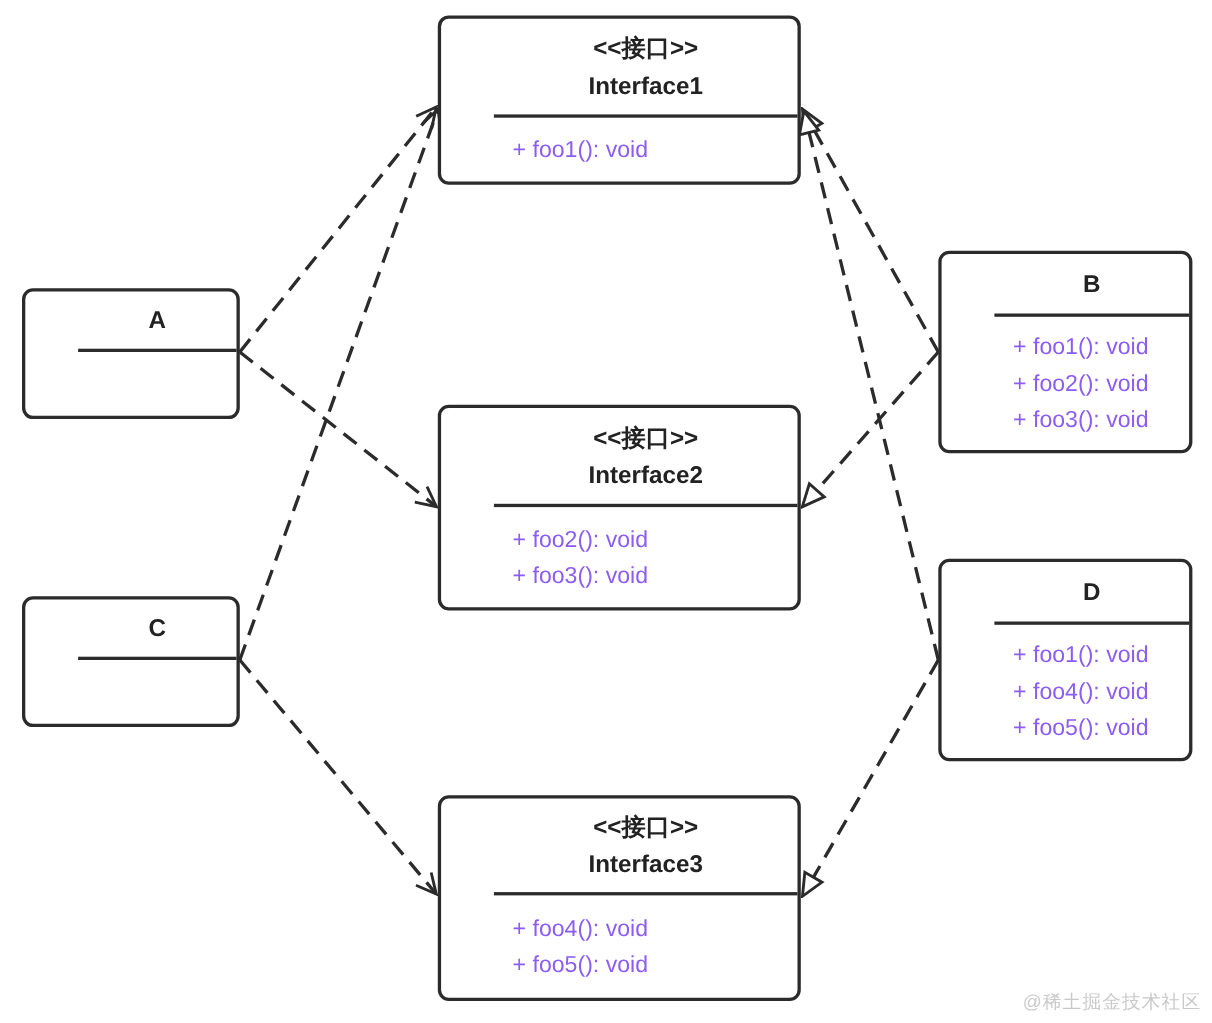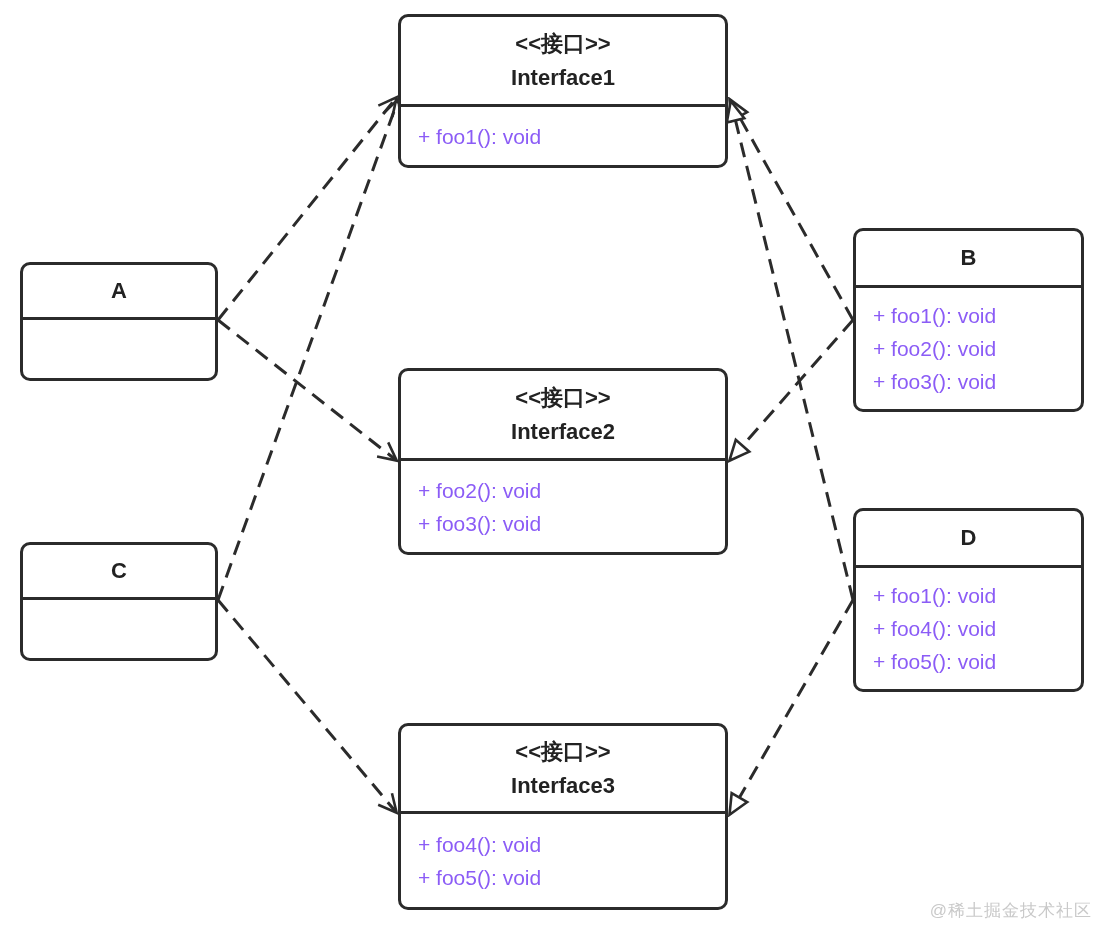--- a/index.html
+++ b/index.html
@@ -18,20 +18,21 @@
     pointer-events: none;
   }
   .uml-box {
     position: absolute;
     box-sizing: border-box;
     border: 3px solid #2b2b2b;
     border-radius: 10px;
     background: #ffffff;
     display: flex;
     flex-direction: column;
+    padding-left: 48px;
   }
   .box-title {
     box-sizing: border-box;
     border-bottom: 3px solid #2b2b2b;
     display: flex;
     flex-direction: column;
     align-items: center;
     justify-content: center;
     font-weight: bold;
     color: #222222;

